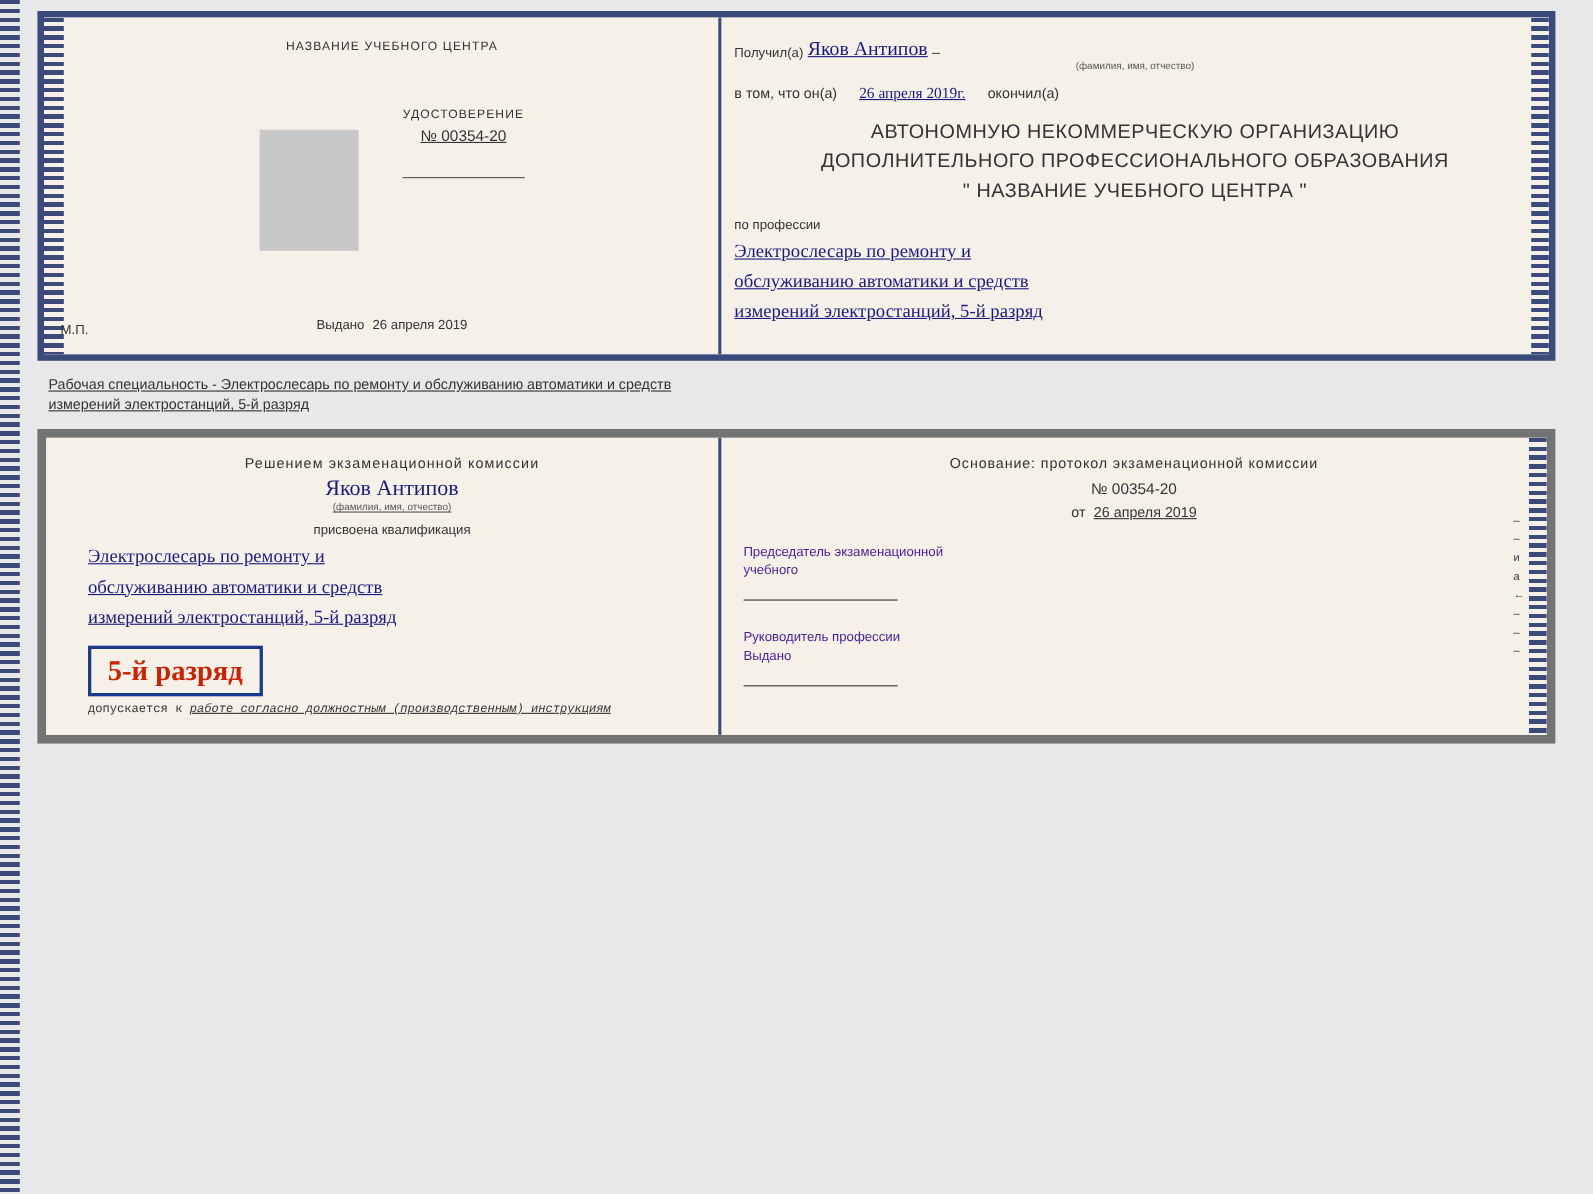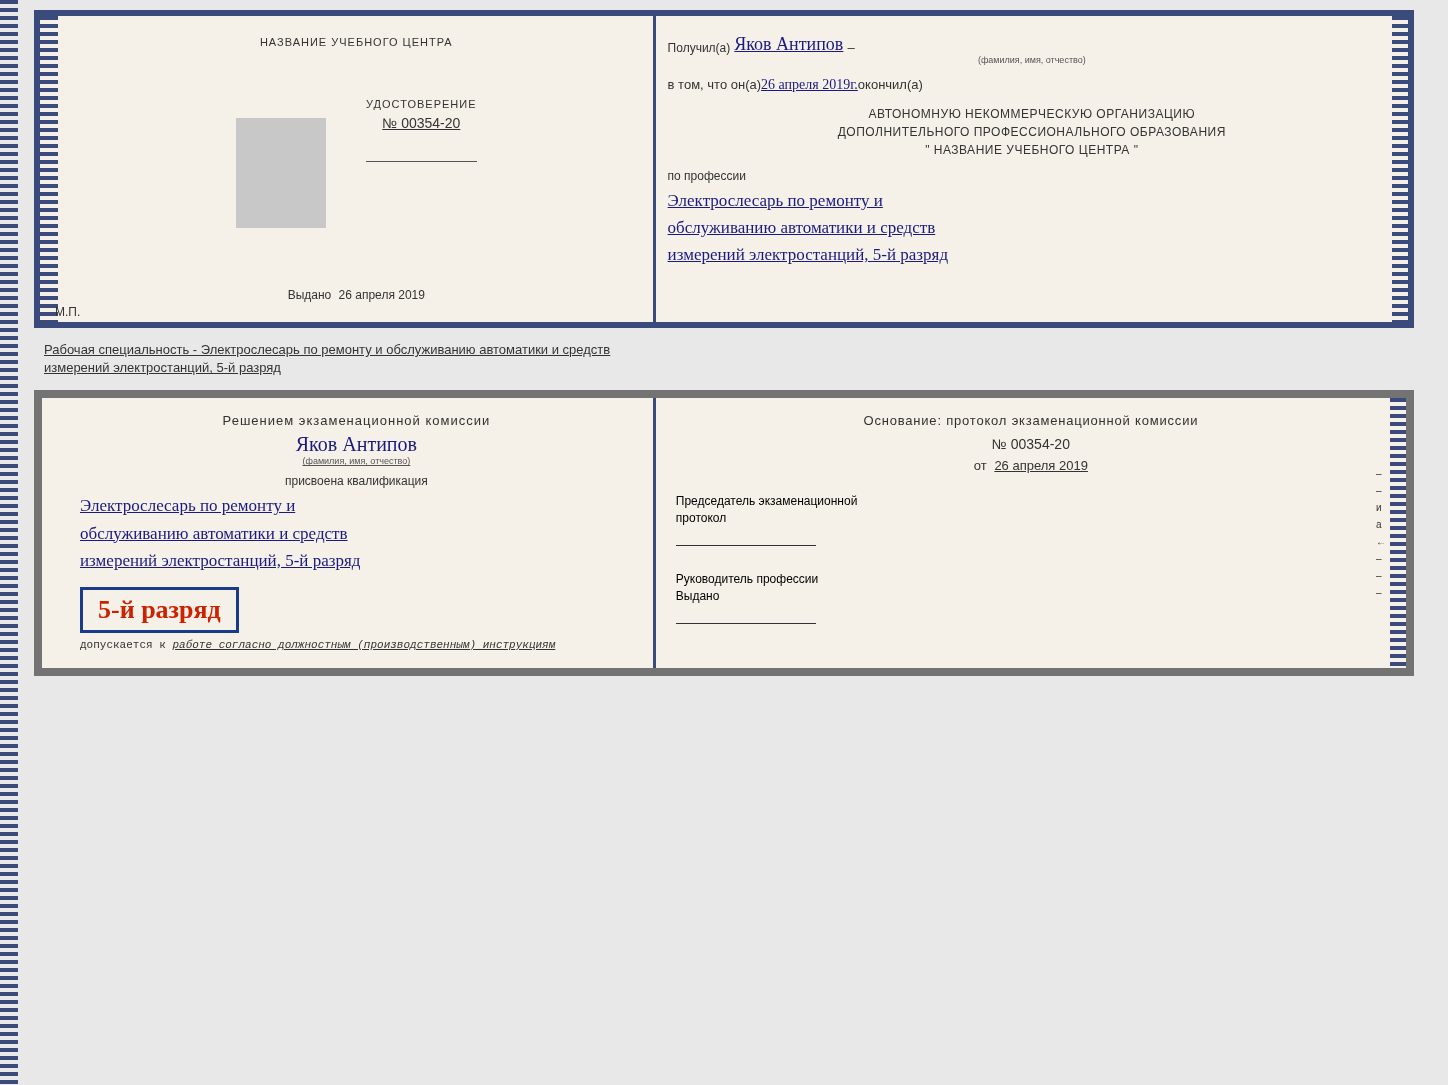--- a/index.html
+++ b/index.html
@@ -95,21 +95,21 @@
       color: #333;
       margin-top: 40px;
       text-align: center;
     }
 
     .mp-line {
       font-size: 12px;
       font-family: Arial, sans-serif;
       color: #333;
       position: absolute;
-      bottom: 3px;
+      bottom: 15px;
       left: 15px;
     }
 
     .left-middle-row {
       display: flex;
       flex-direction: row;
       width: 100%;
       align-items: flex-start;
     }
 
@@ -127,32 +127,32 @@
       text-align: center;
     }
 
     .v-tom-line {
       font-size: 13px;
       font-family: Arial, sans-serif;
       color: #333;
       margin-top: 12px;
       display: flex;
       align-items: baseline;
-      gap: 0;
+      gap: 20px;
     }
 
     .handwritten-date {
       font-family: 'Segoe Script', 'Brush Script MT', cursive;
       font-size: 14px;
       color: #1a1a80;
       text-decoration: underline;
     }
 
     .org-text {
-      font-size: 12px;
+      font-size: 18px;
       font-family: Arial, sans-serif;
       color: #333;
       text-align: center;
       margin-top: 12px;
       line-height: 1.5;
       letter-spacing: 0.5px;
     }
 
     .po-professii {
       font-size: 12px;
@@ -301,21 +301,21 @@
       margin-top: 6px;
     }
 
     .predsedatel-block {
       margin-top: 20px;
     }
 
     .predsedatel-text {
       font-size: 12px;
       font-family: Arial, sans-serif;
-      color: #000000;
+      color: #4c1d95;
       line-height: 1.4;
     }
 
     .signature-line {
       border-bottom: 1px solid #333;
       width: 140px;
       margin-top: 18px;
       margin-bottom: 5px;
     }
 
@@ -446,21 +446,21 @@
       <div class="osnovanie-text">Основание: протокол экзаменационной комиссии</div>
       <div class="number-line">№ 00354-20</div>
       <div class="ot-line">
         <span>от</span>
         <span style="margin-left:4px;text-decoration:underline;">26 апреля 2019</span>
       </div>
 
       <div class="predsedatel-block">
         <div class="predsedatel-text">
           <div>Председатель экзаменационной</div>
-          <div>протокол</div>
+          <div>учебного</div>
         </div>
         <div class="signature-line"></div>
       </div>
 
       <div class="rukovoditel-block">
         <div class="predsedatel-text">
           <div>Руководитель профессии</div>
           <div>Выдано</div>
         </div>
         <div class="signature-line"></div>

